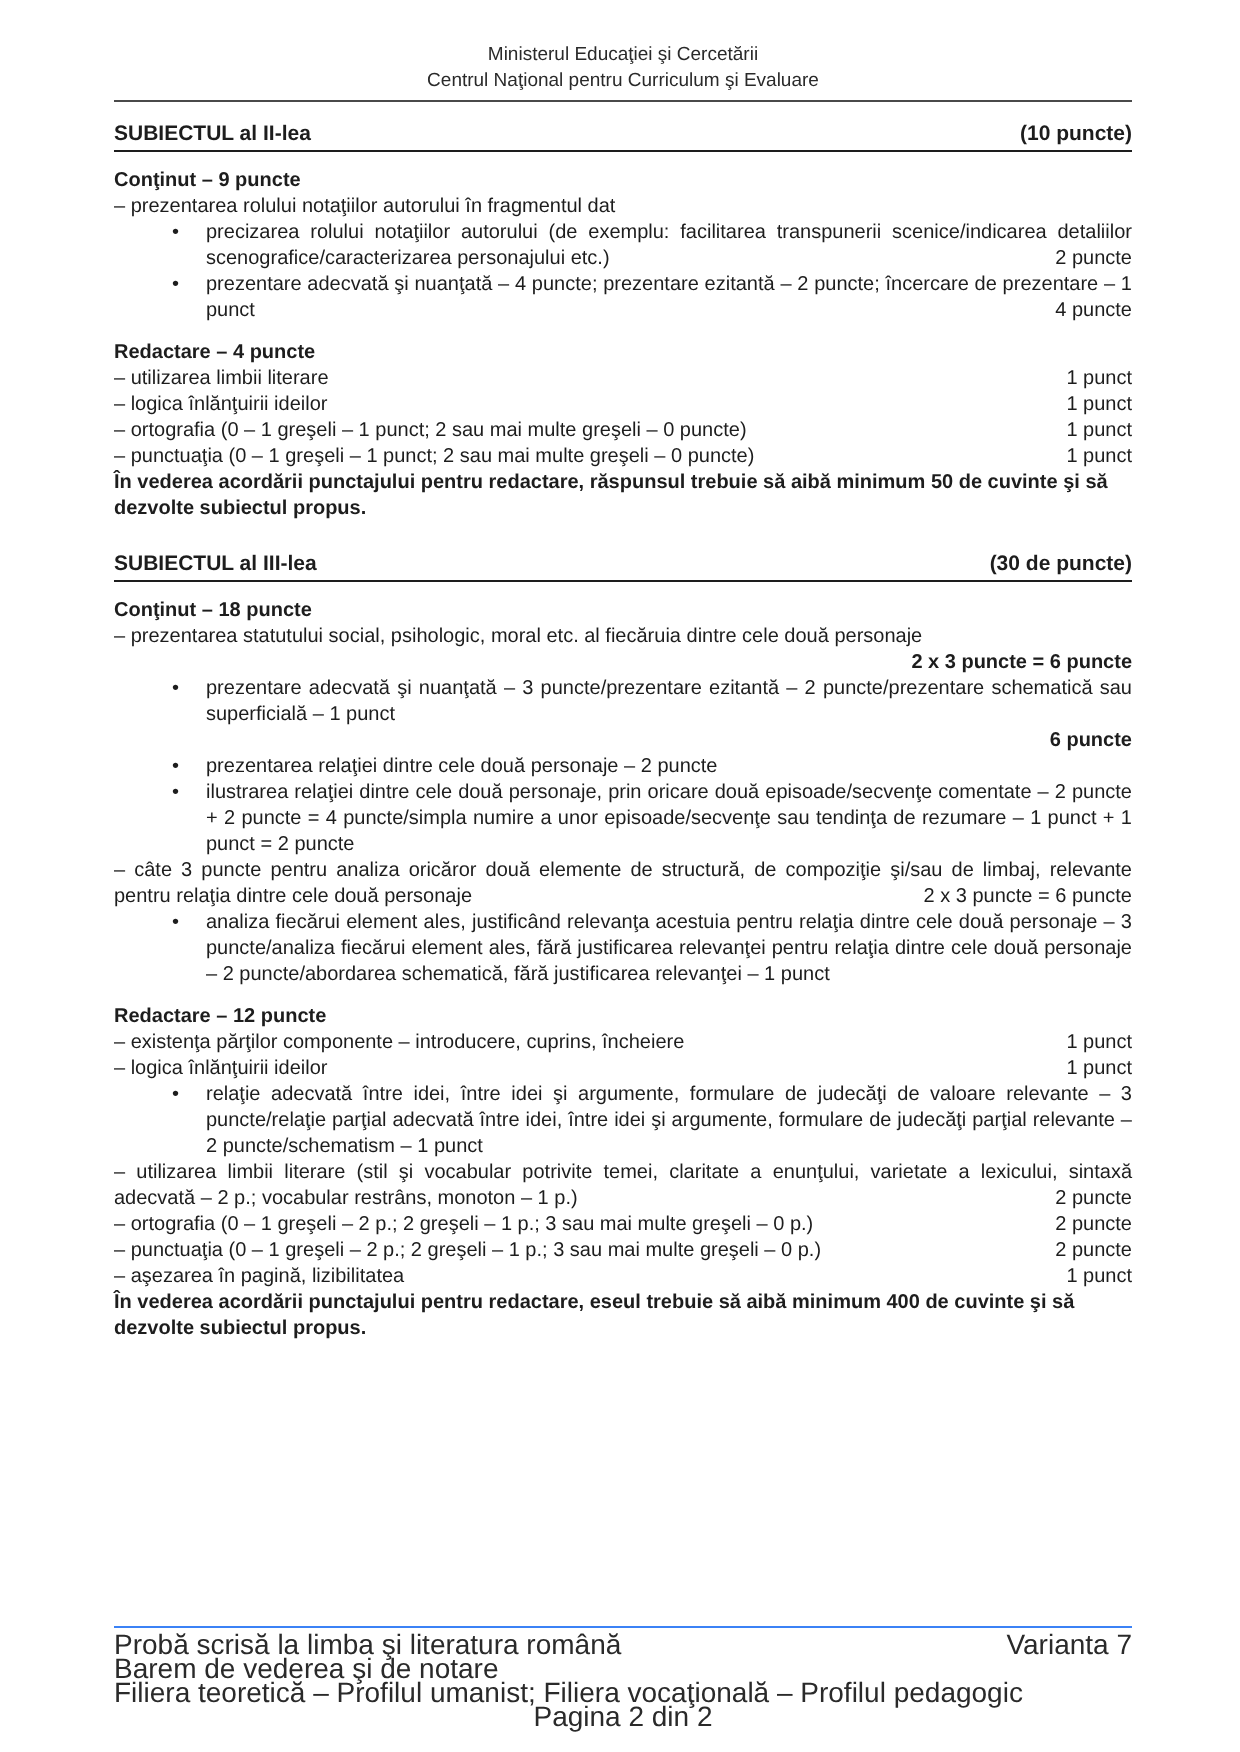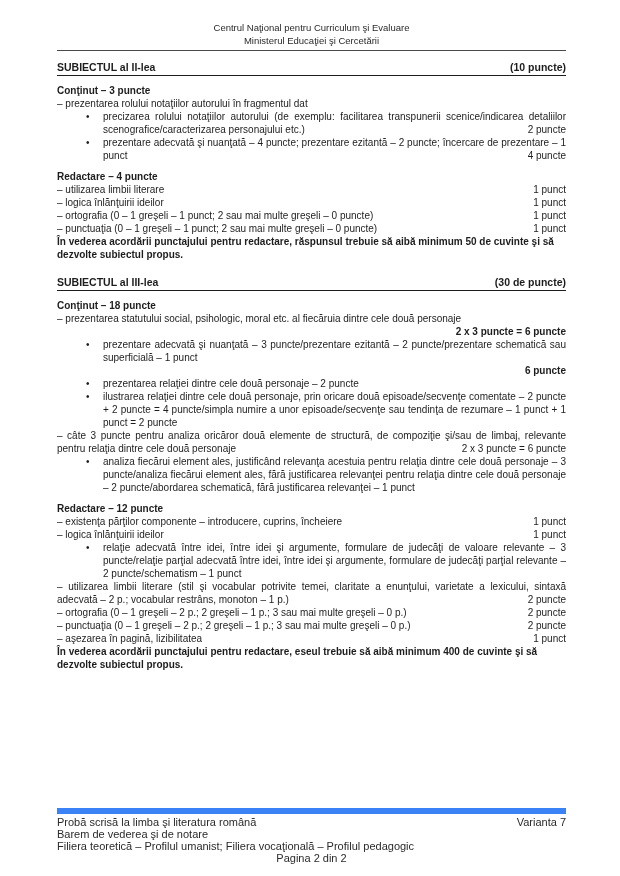--- a/index.html
+++ b/index.html
@@ -22,42 +22,42 @@
   }
   #content .block-title:first-child { margin-top:9px; }
   .subhead { font-weight:bold; margin-top:8px; }
   .item { position:relative; text-align:justify; }
   .item .pts { position:absolute; right:0; bottom:0; font-weight:normal; background:#ffffff; padding-left:8px; }
   .bullet { padding-left:46px; }
   .bullet .marker { position:absolute; left:29px; top:0; }
   .ptsline { text-align:right; font-weight:bold; }
   .note { font-weight:bold; }
 
-  .doc-footer { margin-top:auto; border-top:6px solid #3b82f6; padding-top:2px; font-size:11px; line-height:12px; color:#2a2a2a; }
+  .doc-footer { margin-top:auto; border-top:1px solid #3b82f6; padding-top:2px; font-size:14px; line-height:12px; color:#2a2a2a; }
   .footer-row1 { display:flex; justify-content:space-between; }
   .footer-filiera { }
   .footer-page { text-align:center; }
 </style>
 </head>
 <body>
 
 <div class="page">
 
   <div class="doc-header">
+    <div>Ministerul Educaţiei şi Cercetării</div>
     <div>Centrul Naţional pentru Curriculum şi Evaluare</div>
-    <div>Ministerul Educaţiei şi Cercetării</div>
     <div class="header-rule"></div>
   </div>
 
   <main id="content">
       <div class="block-title">
         <span>SUBIECTUL al II-lea</span>
         <span>(10 puncte)</span>
       </div>
-      <div class="subhead">Conţinut – 3 puncte</div>
+      <div class="subhead">Conţinut – 9 puncte</div>
       <div class="item"><span class="txt">– prezentarea rolului notaţiilor autorului în fragmentul dat</span></div>
       <div class="item bullet"><span class="marker">•</span><span class="txt">precizarea rolului notaţiilor autorului (de exemplu: facilitarea transpunerii scenice/indicarea detaliilor scenografice/caracterizarea personajului etc.)</span><span class="pts">2 puncte</span></div>
       <div class="item bullet"><span class="marker">•</span><span class="txt">prezentare adecvată şi nuanţată – 4 puncte; prezentare ezitantă – 2 puncte; încercare de prezentare – 1 punct</span><span class="pts">4 puncte</span></div>
       <div class="subhead">Redactare – 4 puncte</div>
       <div class="item"><span class="txt">– utilizarea limbii literare</span><span class="pts">1 punct</span></div>
       <div class="item"><span class="txt">– logica înlănţuirii ideilor</span><span class="pts">1 punct</span></div>
       <div class="item"><span class="txt">– ortografia (0 – 1 greşeli – 1 punct; 2 sau mai multe greşeli – 0 puncte)</span><span class="pts">1 punct</span></div>
       <div class="item"><span class="txt">– punctuaţia (0 – 1 greşeli – 1 punct; 2 sau mai multe greşeli – 0 puncte)</span><span class="pts">1 punct</span></div>
       <div class="note">În vederea acordării punctajului pentru redactare, răspunsul trebuie să aibă minimum 50 de cuvinte şi să dezvolte subiectul propus.</div>
       <div class="block-title">

